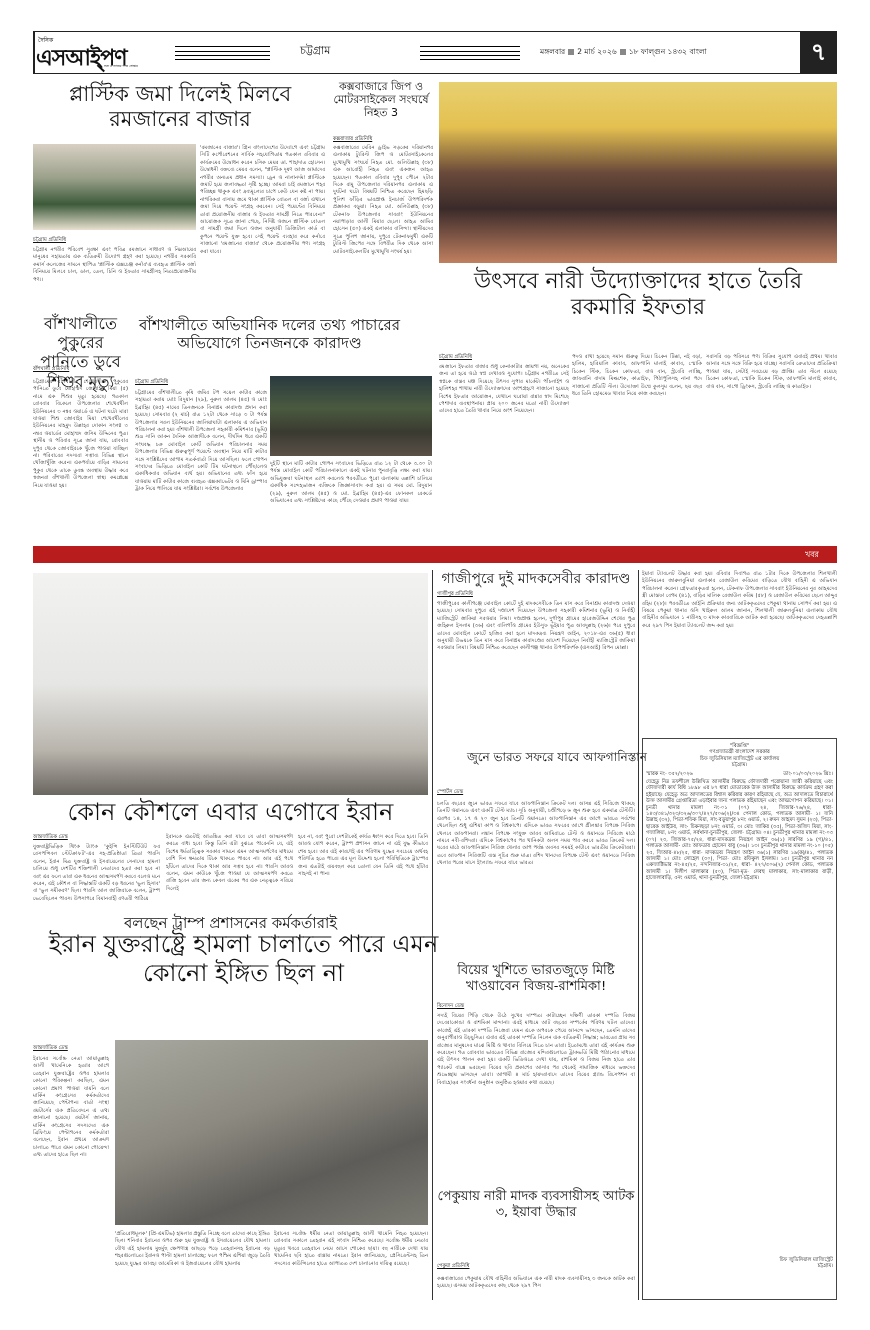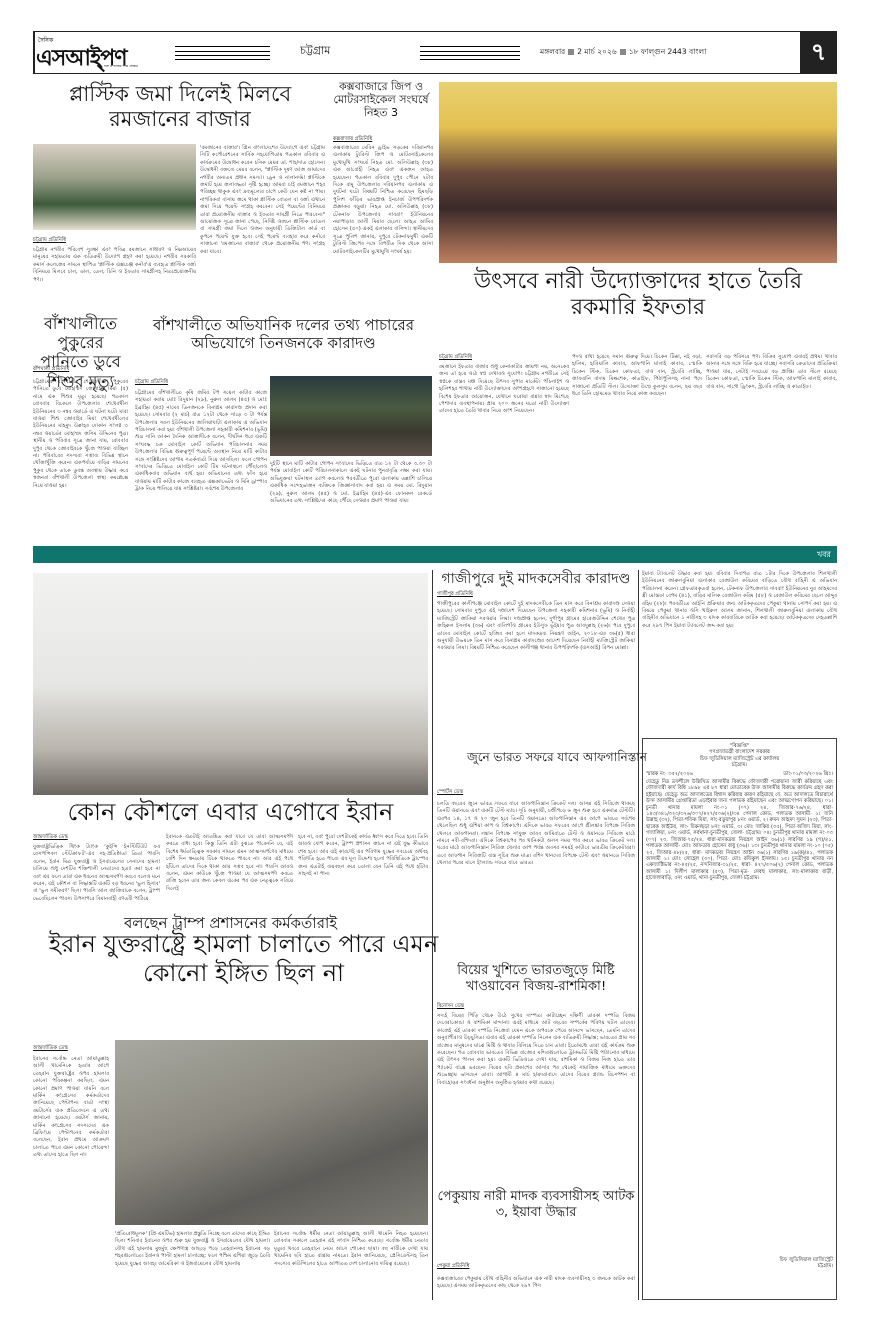--- a/index.html
+++ b/index.html
@@ -13,36 +13,36 @@
   .rules::before,.rules::after{content:"";position:absolute;left:0;right:0;border-top:1px solid #000}
   .rules::before{top:4px}.rules::after{top:8px}
   .section-name{left:300px;top:42px;font-size:11px;font-family:Liberation Mono, monospace}
   .dateline{left:540px;top:46px;font-size:7.5px;font-family:"DejaVu Sans",sans-serif}
   .dateline .sq{display:inline-block;width:6px;height:6px;background:#888;margin:0 3px;vertical-align:middle}
   .page-num{left:800px;top:31px;width:37px;height:43px;background:#222;color:#fff;font-size:24px;text-align:center;line-height:42px;font-weight:bold;font-family:"DejaVu Sans",sans-serif}
   .headline{font-family:"DejaVu Sans",sans-serif;text-align:center;line-height:1.2}
   .byline{font-size:5px;text-decoration:underline;font-family:"DejaVu Sans",sans-serif}
   .body{font-size:5.2px;line-height:7.4px;text-align:justify;color:#222;font-family:"DejaVu Sans",sans-serif;overflow:hidden}
   .photo{overflow:hidden}
-  .khobor-bar{left:33px;top:546px;width:804px;height:17px;background:#0f766e;color:#fff;font-size:8px;text-align:right;padding-right:6px;line-height:17px;font-family:"DejaVu Sans",sans-serif}
+  .khobor-bar{left:33px;top:546px;width:804px;height:17px;background:#b91c1c;color:#fff;font-size:8px;text-align:right;padding-right:18px;line-height:17px;font-family:"DejaVu Sans",sans-serif}
   .notice{border:1px solid #444;font-family:"DejaVu Sans",sans-serif;font-size:5px;line-height:6.4px;padding:3px;color:#222;overflow:hidden}
   .vline{background:#333;width:1px}
 </style>
 </head>
 <body>
 
 <div class="abs masthead"></div>
 <div class="abs logo-small">দৈনিক</div>
 <div class="abs logo">এসআই্পণ</div>
 <div class="abs logo-tag">সত্য ও ন্যায়ের পক্ষে সোচ্চার</div>
 <div class="abs rules" style="left:175px;width:95px"></div>
 <div class="abs section-name">চট্টগ্রাম</div>
 <div class="abs rules" style="left:420px;width:100px"></div>
 <div class="abs dateline">
-  <span>মঙ্গলবার</span><span class="sq"></span><span>2 মার্চ ২০২৬</span><span class="sq"></span><span>১৮ ফাল্গুন 2443 বাংলা</span>
+  <span>মঙ্গলবার</span><span class="sq"></span><span>2 মার্চ ২০২৬</span><span class="sq"></span><span>১৮ ফাল্গুন ১৪৩২ বাংলা</span>
 </div>
 <div class="abs page-num">৭</div>
 
 <div class="abs headline" style="left:40px;top:82px;width:280px;font-size:21px">প্লাস্টিক জমা দিলেই মিলবে রমজানের বাজার</div>
 <div class="abs photo" style="left:33px;top:144px;width:163px;height:86px;background:linear-gradient(180deg,#d8d0c4 0%,#9aa08a 40%,#3c5a3a 70%,#e8e0d0 100%)"></div>
 <div class="abs byline" style="left:33px;top:236px">চট্টগ্রাম প্রতিনিধি</div>
 <div class="abs body" style="left:33px;top:246px;width:163px;height:56px">চট্টগ্রাম নগরীর পরিবেশ সুরক্ষা এবং পবিত্র রমজানে সাধারণ ও নিম্নআয়ের মানুষের সহায়তায় এক ব্যতিক্রমী উদ্যোগ গ্রহণ করা হয়েছে। নগরীর সরকারি কমার্স কলেজের সামনে স্থাপিত 'প্লাস্টিক এক্সচেঞ্জ কর্নার'এ ব্যবহৃত প্লাস্টিক বর্জ্য বিনিময়ে মিলবে চাল, ডাল, তেল, চিনি ও ইফতার সামগ্রীসহ নিত্যপ্রয়োজনীয় পণ্য।</div>
 <div class="abs body" style="left:200px;top:144px;width:125px;height:156px">'রমজানের বাজার'। গ্রিন বাংলাদেশের উদ্যোগে এবং চট্টগ্রাম সিটি কর্পোরেশনের সার্বিক সহযোগিতায় গতকাল রবিবার এ কার্যক্রমের উদ্বোধন করেন চসিক মেয়র ডা. শাহাদাত হোসেন। উদ্বোধনী বক্তব্যে মেয়র বলেন, "প্লাস্টিক দূষণ আজ আমাদের নগরীর অন্যতম প্রধান সমস্যা। ড্রেন ও নালানর্দমা প্লাস্টিকে জমাট হয়ে জলাবদ্ধতা সৃষ্টি হচ্ছে। আমরা চাই রমজানে শহর পরিচ্ছন্ন থাকুক এবং দ্রব্যমূল্যের চাপে কেউ যেন কষ্ট না পায়। নাগরিকরা বাসায় জমে থাকা প্লাস্টিক বোতল বা বর্জ্য এখানে জমা দিয়ে পয়েন্ট সংগ্রহ করবেন। সেই পয়েন্টের বিনিময়ে তারা প্রয়োজনীয় বাজার ও ইফতার সামগ্রী নিতে পারবেন।" আয়োজক সূত্রে জানা গেছে, নির্দিষ্ট ওজনে প্লাস্টিক বোতল বা সামগ্রী জমা দিলে ওজন অনুযায়ী ডিজিটাল কার্ড বা কুপনে পয়েন্ট যুক্ত হবে। সেই পয়েন্ট ব্যবহার করে কর্নারে সাজানো 'রমজানের বাজার' থেকে প্রয়োজনীয় পণ্য সংগ্রহ করা যাবে।</div>
 
 <div class="abs headline" style="left:330px;top:80px;width:102px;font-size:11px">কক্সবাজারে জিপ ও মোটরসাইকেল সংঘর্ষে নিহত 3</div>
@@ -53,21 +53,21 @@
 <div class="abs headline" style="left:439px;top:268px;width:398px;font-size:22px">উৎসবে নারী উদ্যোক্তাদের হাতে তৈরি রকমারি ইফতার</div>
 <div class="abs byline" style="left:439px;top:353px">চট্টগ্রাম প্রতিনিধি</div>
 <div class="abs body" style="left:439px;top:363px;width:130px;height:178px">রমজানে ইফতার বাজার শুধু কেনাকাটার জায়গা নয়, অনেকের জন্য তা হয়ে ওঠে স্বপ্ন দেখারও সুযোগ। চট্টগ্রাম নগরীতে সেই স্বপ্নকে বাস্তব মঞ্চ দিয়েছে উৎসব সুপার মার্কেট। পাঁচলাইশ ও হালিশহর শাখায় নারী উদ্যোক্তাদের অংশগ্রহণে সাজানো হয়েছে বিশেষ ইফতার আয়োজন, যেখানে ঘরোয়া রান্নার স্বাদ মিশেছে পেশাদার ব্যবস্থাপনায়। প্রায় ২০০ জনের মতো নারী উদ্যোক্তা তাদের হাতে তৈরি খাবার নিয়ে অংশ নিয়েছেন।</div>
 <div class="abs body" style="left:572px;top:353px;width:130px;height:188px">পদও রাখা হয়েছে সমান গুরুত্ব দিয়ে। চিকেন টিক্কা, নই বড়া, হালিম, হারিয়ালি কাবাব, আফগানি মালাই কাবাব, স্মোকি চিকেন স্টিক, চিকেন কোফতা, বাও বান, স্ট্রবেরি লাচ্ছি, জাফরানি বাদাম মিল্কশেক, কাতাইফ, পিঠাপুলিসহ নানা পদে সাজানো প্রতিটি স্টল। উদ্যোক্তা উম্মে কুলসুম বলেন, ছয় বছর ধরে তিনি হোমমেড খাবার নিয়ে কাজ করছেন।</div>
 <div class="abs body" style="left:706px;top:353px;width:131px;height:188px">সরাসরি বড় পরিসরে পণ্য বিক্রির সুযোগ এবারই প্রথম। খাবার আনার সঙ্গে সঙ্গে বিক্রি হয়ে যাচ্ছে। সরাসরি ক্রেতাদের প্রতিক্রিয়া পাওয়া যায়, সেটাই সবচেয়ে বড় প্রাপ্তি। তার স্টলে রয়েছে চিকেন কোফতা, স্মোকি চিকেন স্টিক, আফগানি মালাই কাবাব, বাও বান, সাগো ড্রিংকস, স্ট্রবেরি লাচ্ছি ও কাতাইফ।</div>
 
 <div class="abs headline" style="left:33px;top:314px;width:95px;font-size:16px">বাঁশখালীতে পুকুরের পানিতে ডুবে শিশুর মৃত্যু</div>
 <div class="abs byline" style="left:33px;top:365px">বাঁশখালী প্রতিনিধি</div>
 <div class="abs body" style="left:33px;top:378px;width:95px;height:164px">চট্টগ্রামের বাঁশখালীর শেখেরখীলে পুকুরের পানিতে ডুবে মোহাম্মদ জোবাইর মিয়া (৫) নামে এক শিশুর মৃত্যু হয়েছে। গতকাল রোববার বিকেলে উপজেলার শেখেরখীল ইউনিয়নের ৩ নম্বর ওয়ার্ডে এ ঘটনা ঘটে। মারা যাওয়া শিশু জোবাইর মিয়া শেখেরখীলের ইউনিয়নের মাহমুদ উল্লাহর দোকান সংলগ্ন ৩ নম্বর ওয়ার্ডের মোহাম্মদ জসিম উদ্দিনের পুত্র। স্থানীয় ও পরিবার সূত্রে জানা যায়, রোববার দুপুর থেকে জোবাইরকে খুঁজে পাওয়া যাচ্ছিল না। পরিবারের সদস্যরা সম্ভাব্য বিভিন্ন স্থানে খোঁজাখুঁজি করেন। একপর্যায়ে বাড়ির সামনের পুকুর থেকে তাকে ডুবন্ত অবস্থায় উদ্ধার করে স্বজনরা বাঁশখালী উপজেলা স্বাস্থ্য কমপ্লেক্সে নিয়ে যাওয়া হয়।</div>
 
-<div class="abs headline" style="left:135px;top:316px;width:297px;font-size:15px">বাঁশখালীতে অভিযানিক দলের তথ্য পাচারের অভিযোগে তিনজনকে কারাদণ্ড</div>
+<div class="abs headline" style="left:121px;top:316px;width:297px;font-size:15px">বাঁশখালীতে অভিযানিক দলের তথ্য পাচারের অভিযোগে তিনজনকে কারাদণ্ড</div>
 <div class="abs byline" style="left:135px;top:378px">চট্টগ্রাম প্রতিনিধি</div>
 <div class="abs body" style="left:135px;top:389px;width:132px;height:152px">চট্টগ্রামের বাঁশখালীতে কৃষি জমির টপ সয়েল কাটার কাজে সহায়তা করায় মোঃ রিদুয়ান (২৯), নুরুল আলম (৪৫) ও মোঃ ইব্রাহিম (৪৫) নামের তিনজনকে বিনাশ্রম কারাদণ্ড প্রদান করা হয়েছে। সোমবার (২ মার্চ) রাত ১২টা থেকে সাড়ে ৩ টা পর্যন্ত উপজেলার সরল ইউনিয়নের জালিয়াঘাটা এলাকায় এ অভিযান পরিচালনা করা হয়। বাঁশখালী উপজেলা সহকারী কমিশনার (ভূমি) শুভ্র সানি আকন দৈনিক আজাদীকে বলেন, দীর্ঘদিন ধরে একটি সংঘবদ্ধ চক্র মোবাইল কোর্ট অভিযান পরিচালনার সময় উপজেলার বিভিন্ন গুরুত্বপূর্ণ পয়েন্টে অবস্থান নিয়ে মাটি কাটার সঙ্গে সংশ্লিষ্টদের আগাম সতর্কবার্তা দিয়ে আসছিল। ফলে গোপন সংবাদের ভিত্তিতে মোবাইল কোর্ট টিম ঘটনাস্থলে পৌঁছালেও একাধিকবার অভিযান ব্যর্থ হয়। অভিযানের তথ্য ফাঁস হয়ে যাওয়ায় মাটি কাটার কাজে ব্যবহৃত এক্সক্যাভেটর ও মিনি ড্রাম্পার ট্রাক নিয়ে পালিয়ে যায় সংশ্লিষ্টরা। সর্বশেষ উপজেলার</div>
 <div class="abs photo" style="left:270px;top:376px;width:162px;height:80px;background:linear-gradient(180deg,#2a3a40 0%,#4a5a40 40%,#3a3a30 70%,#5a5048 100%)"></div>
 <div class="abs body" style="left:270px;top:460px;width:162px;height:81px">দুইটি স্থানে মাটি কাটার গোপন সংবাদের ভিত্তিতে রাত ১২ টা থেকে ৩.৩০ টা পর্যন্ত মোবাইল কোর্ট পরিচালনাকালে একই ঘটনার পুনরাবৃত্তি লক্ষ্য করা যায়। অভিযুক্তরা ঘটনাস্থল ত্যাগ করলেও পরবর্তীতে পুরো এলাকায় তল্লাশি চালিয়ে একাধিক সন্দেহভাজন ব্যক্তিকে জিজ্ঞাসাবাদ করা হয়। এ সময় মো. রিদুয়ান (২৯), নুরুল আলম (৪৫) ও মো. ইব্রাহিম (৪৫)-এর ফোনকল রেকর্ডে অভিযানের তথ্য সংশ্লিষ্টদের কাছে পৌঁছে দেওয়ার প্রমাণ পাওয়া যায়।</div>
 
 <div class="abs khobor-bar">খবর</div>
 
 <div class="abs photo" style="left:33px;top:573px;width:395px;height:222px;background:linear-gradient(180deg,#f2f2f0 0%,#e6e6e4 50%,#b8b4ac 80%,#6a6660 100%)"></div>
 <div class="abs headline" style="left:33px;top:798px;width:395px;font-size:24px">কোন কৌশলে এবার এগোবে ইরান</div>
 <div class="abs byline" style="left:33px;top:833px">আন্তর্জাতিক ডেস্ক</div>

